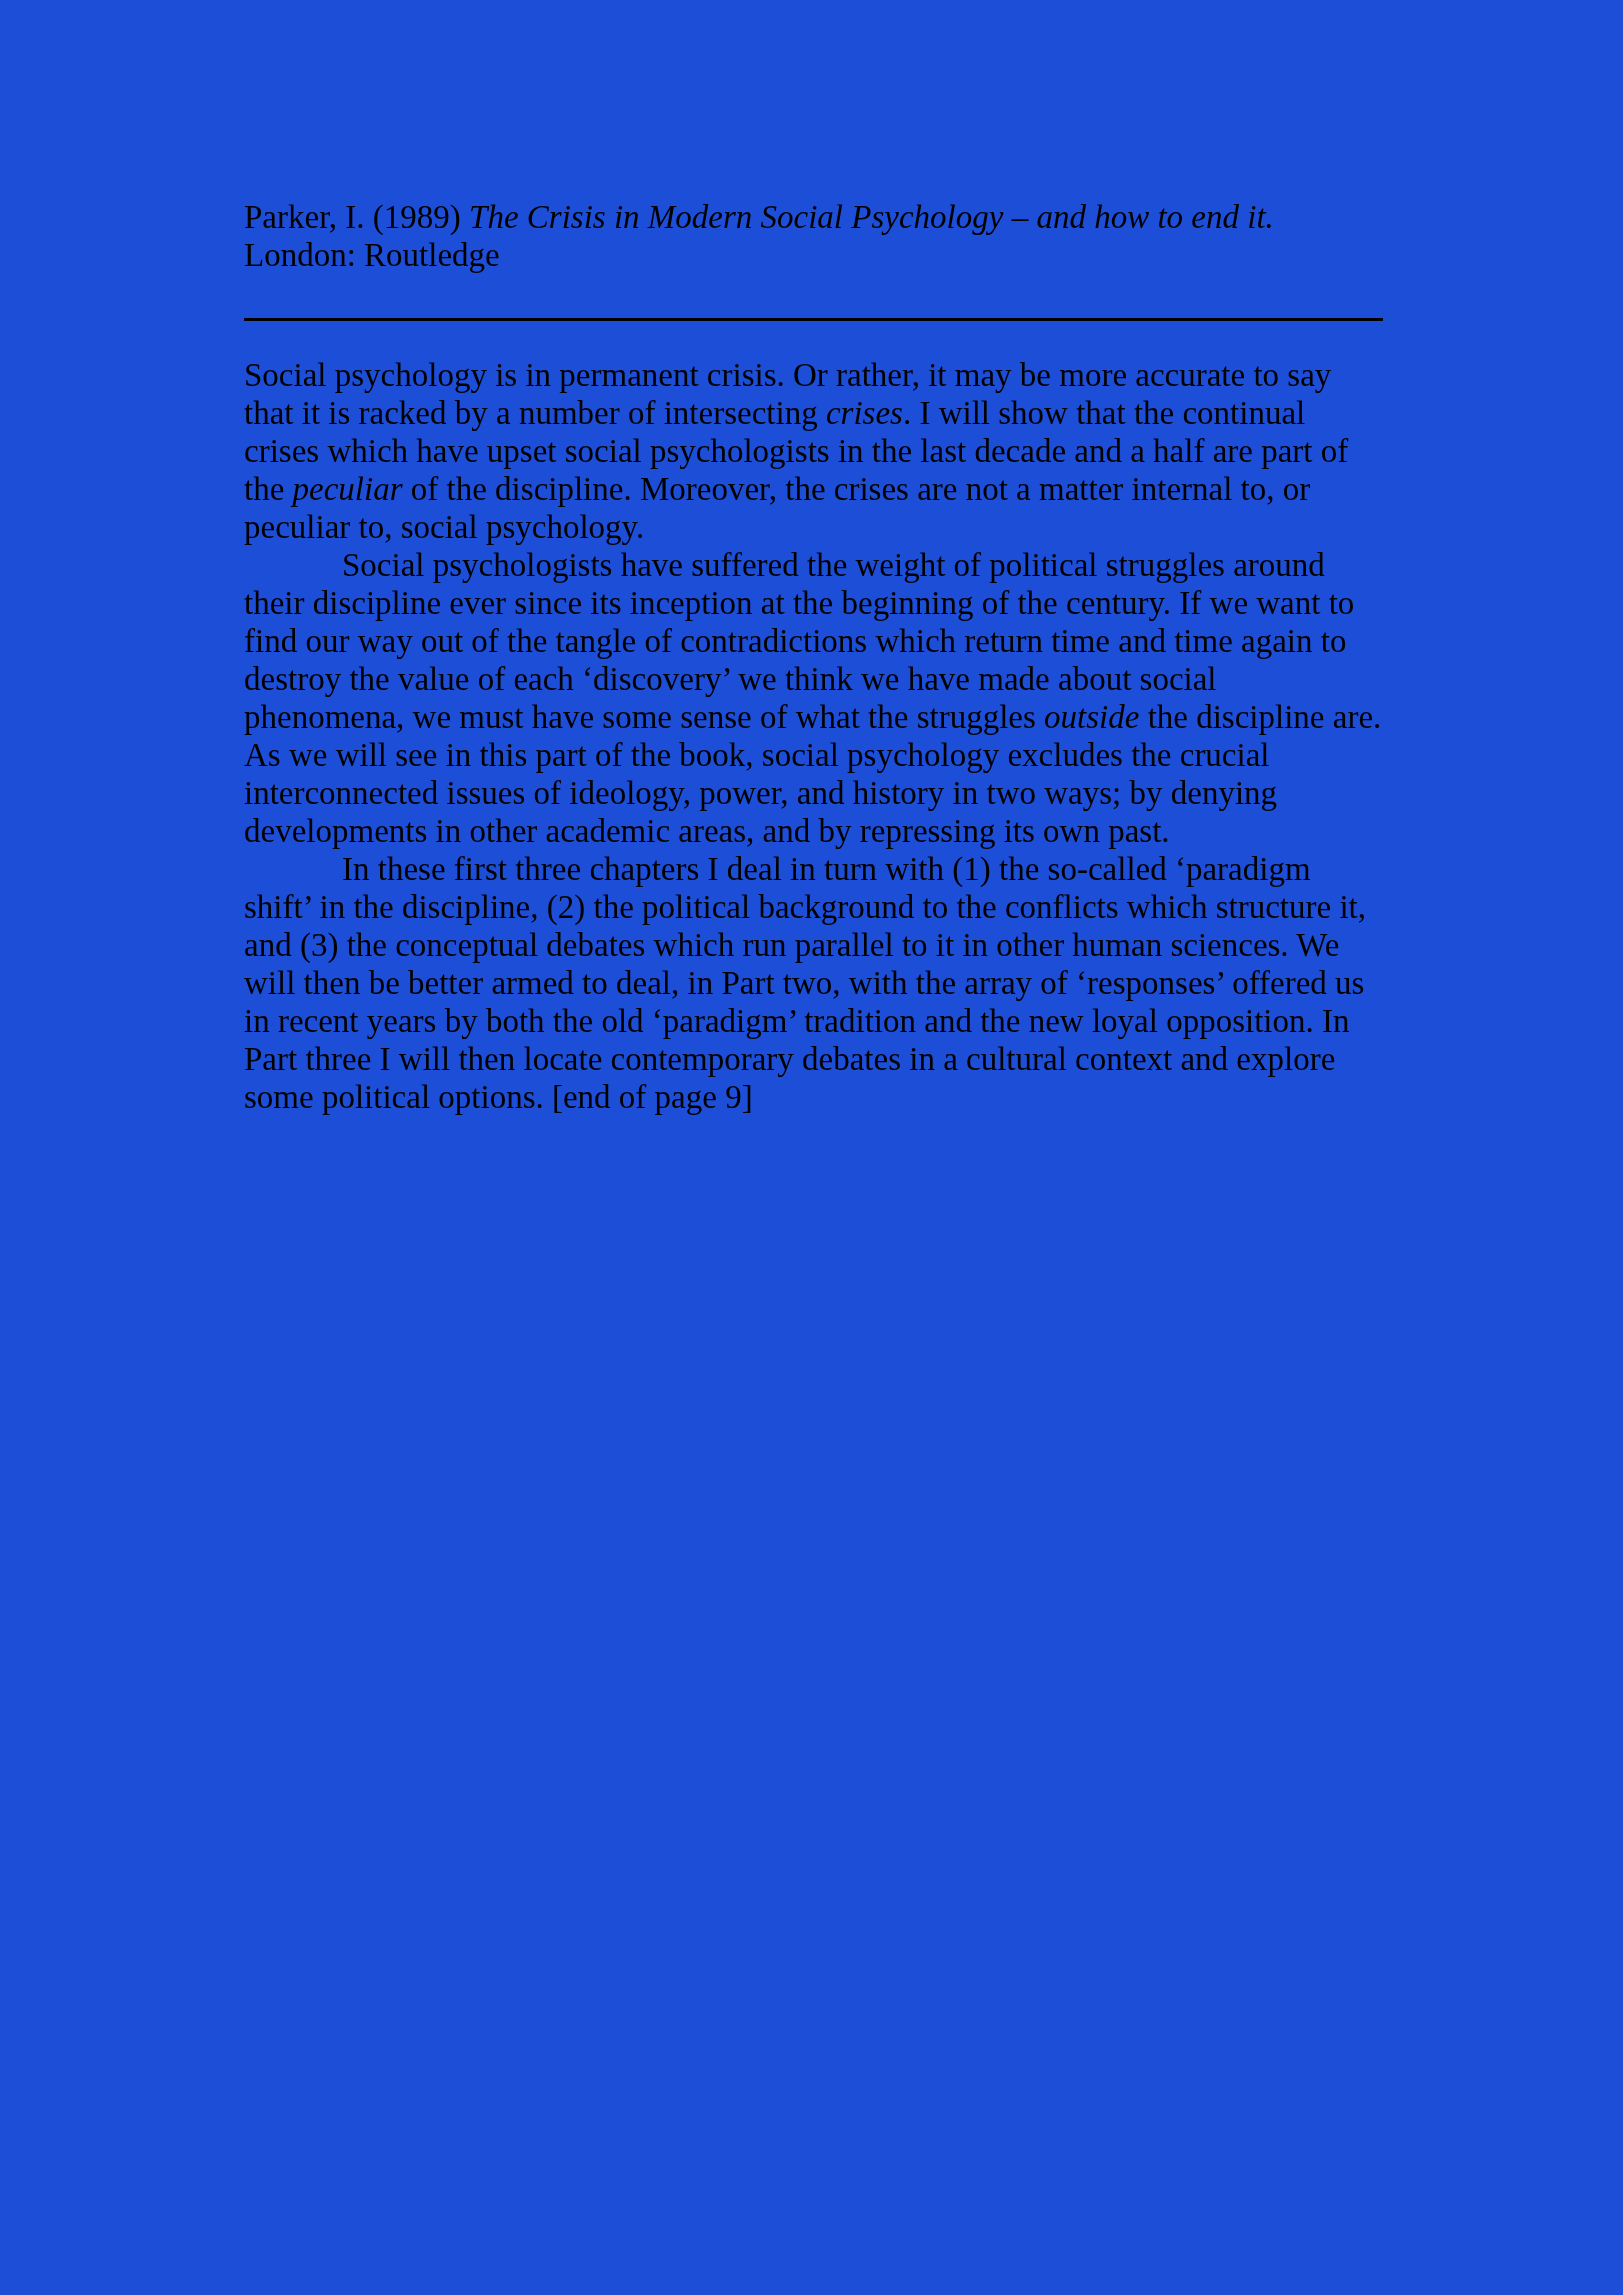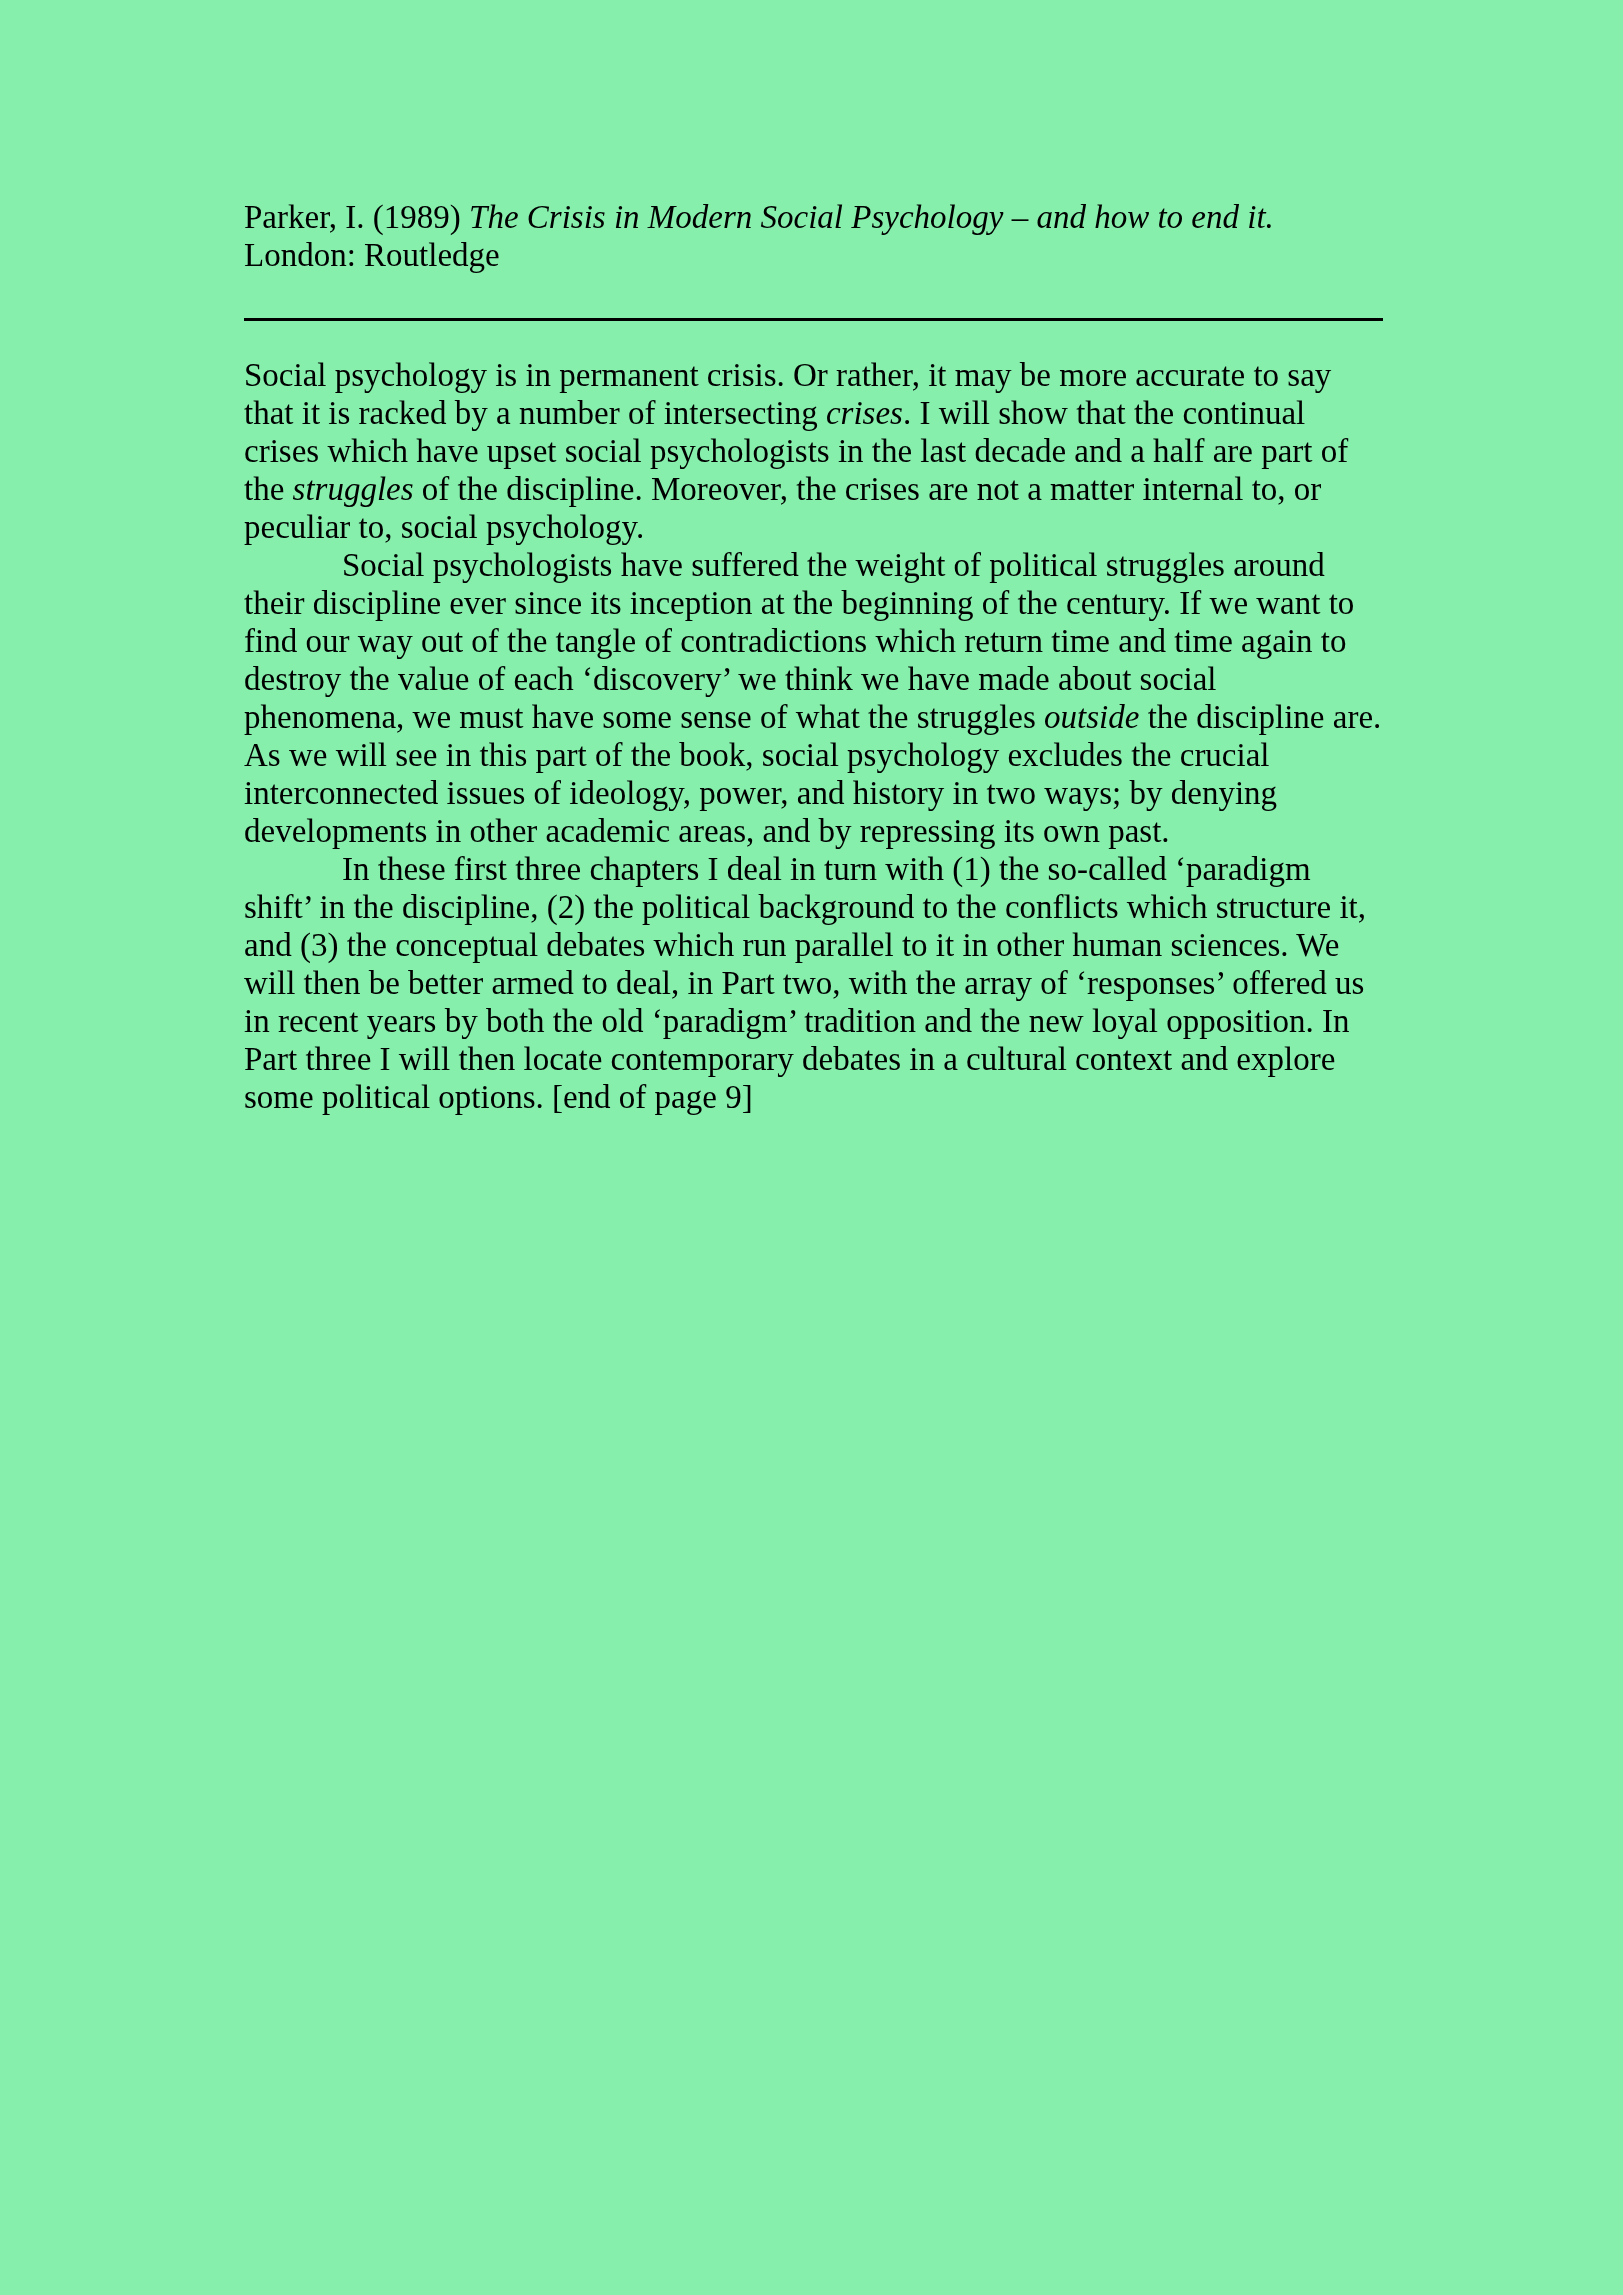--- a/index.html
+++ b/index.html
@@ -62,33 +62,33 @@
   .para.indented {
     text-indent: 98px;
   }
   .it {
     font-style: italic;
   }
 </style>
 </head>
 <body>
 
-<div class="page" style="background: #86efac; color: rgb(0, 0, 0);">
+<div class="page" style="background: #1d4ed8; color: rgb(0, 0, 0);">
   <p class="citation"><span>Parker, I. (1989) </span><span class="it">The Crisis in Modern Social Psychology – and how to end it.</span><span>
 London: Routledge</span></p>
 
 
 
   <div class="rule"></div>
 
   <div class="body-text">
       <p class="para"><span>Social psychology is in permanent crisis. Or rather, it may be more accurate to say
 that it is racked by a number of intersecting </span><span class="it">crises</span><span>. I will show that the continual
 crises which have upset social psychologists in the last decade and a half are part of
-the </span><span class="it">struggles</span><span> of the discipline. Moreover, the crises are not a matter internal to, or
+the </span><span class="it">peculiar</span><span> of the discipline. Moreover, the crises are not a matter internal to, or
 peculiar to, social psychology.</span></p>
       <p class="para indented"><span>Social psychologists have suffered the weight of political struggles around
 their discipline ever since its inception at the beginning of the century. If we want to
 find our way out of the tangle of contradictions which return time and time again to
 destroy the value of each ‘discovery’ we think we have made about social
 phenomena, we must have some sense of what the struggles </span><span class="it">outside</span><span> the discipline are.
 As we will see in this part of the book, social psychology excludes the crucial
 interconnected issues of ideology, power, and history in two ways; by denying
 developments in other academic areas, and by repressing its own past.</span></p>
       <p class="para indented"><span>In these first three chapters I deal in turn with (1) the so-called ‘paradigm

